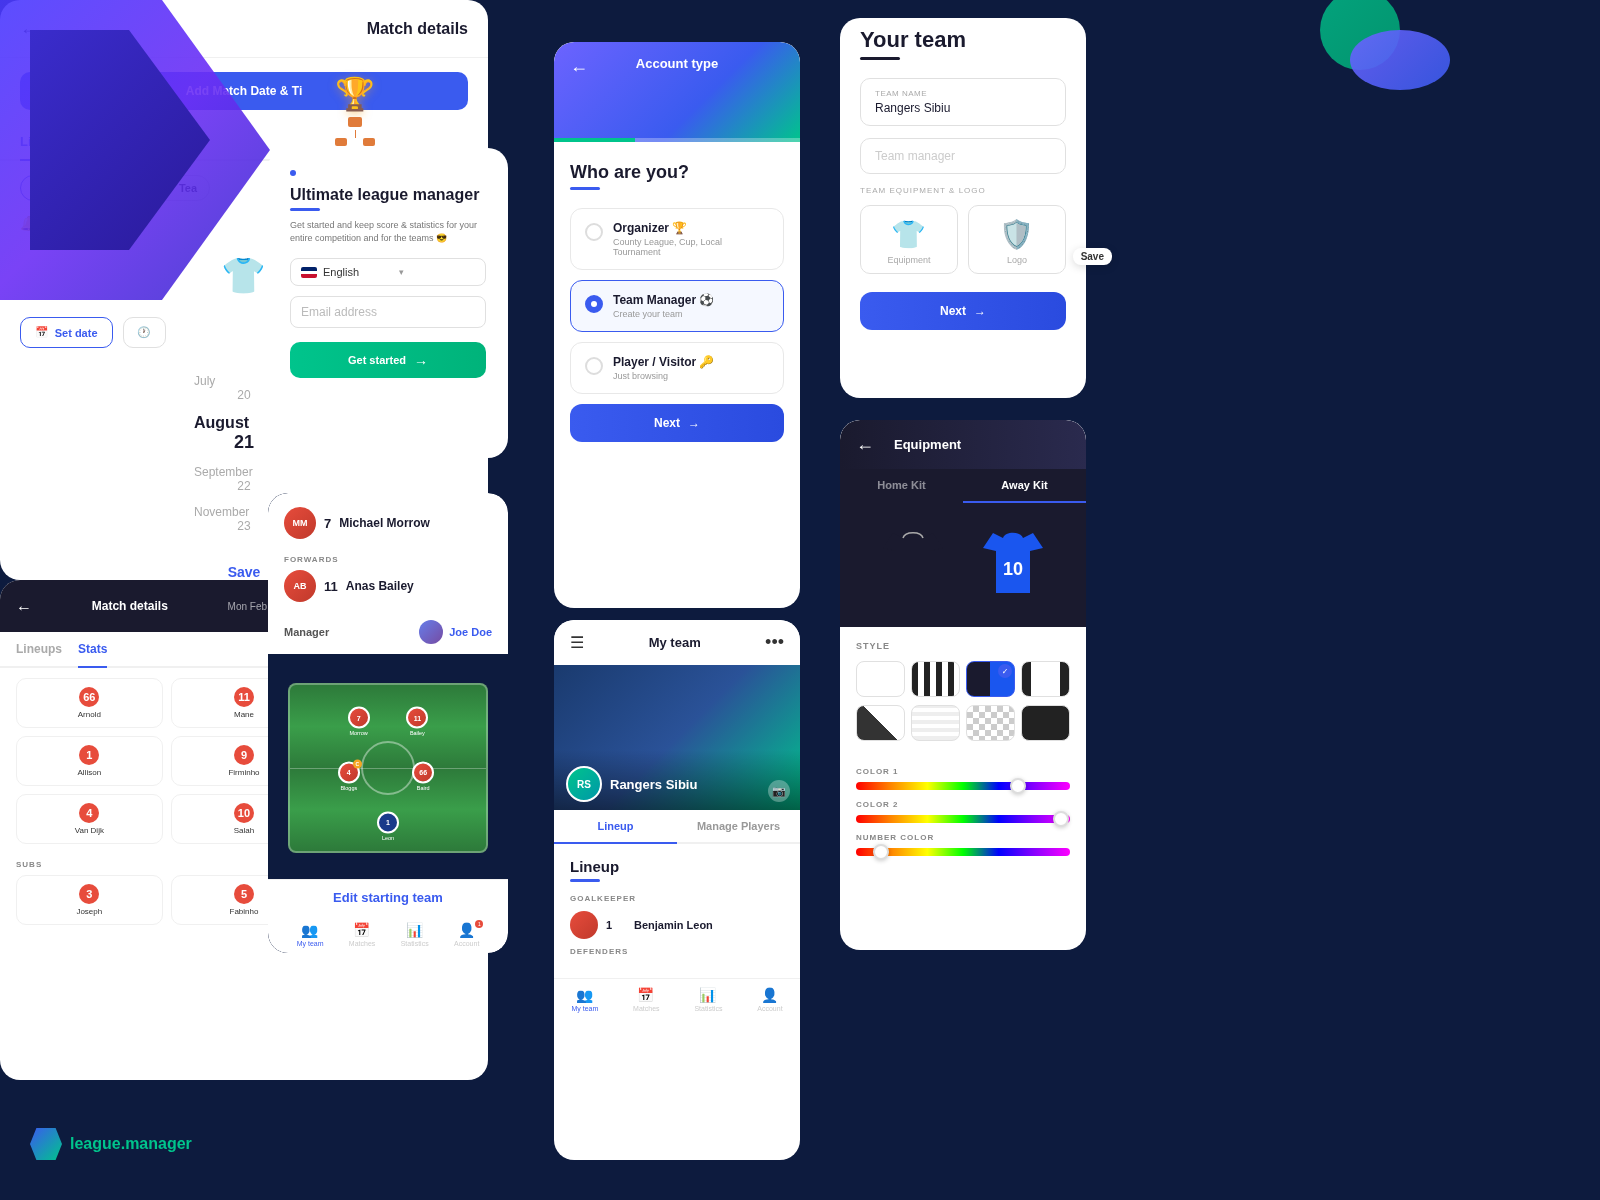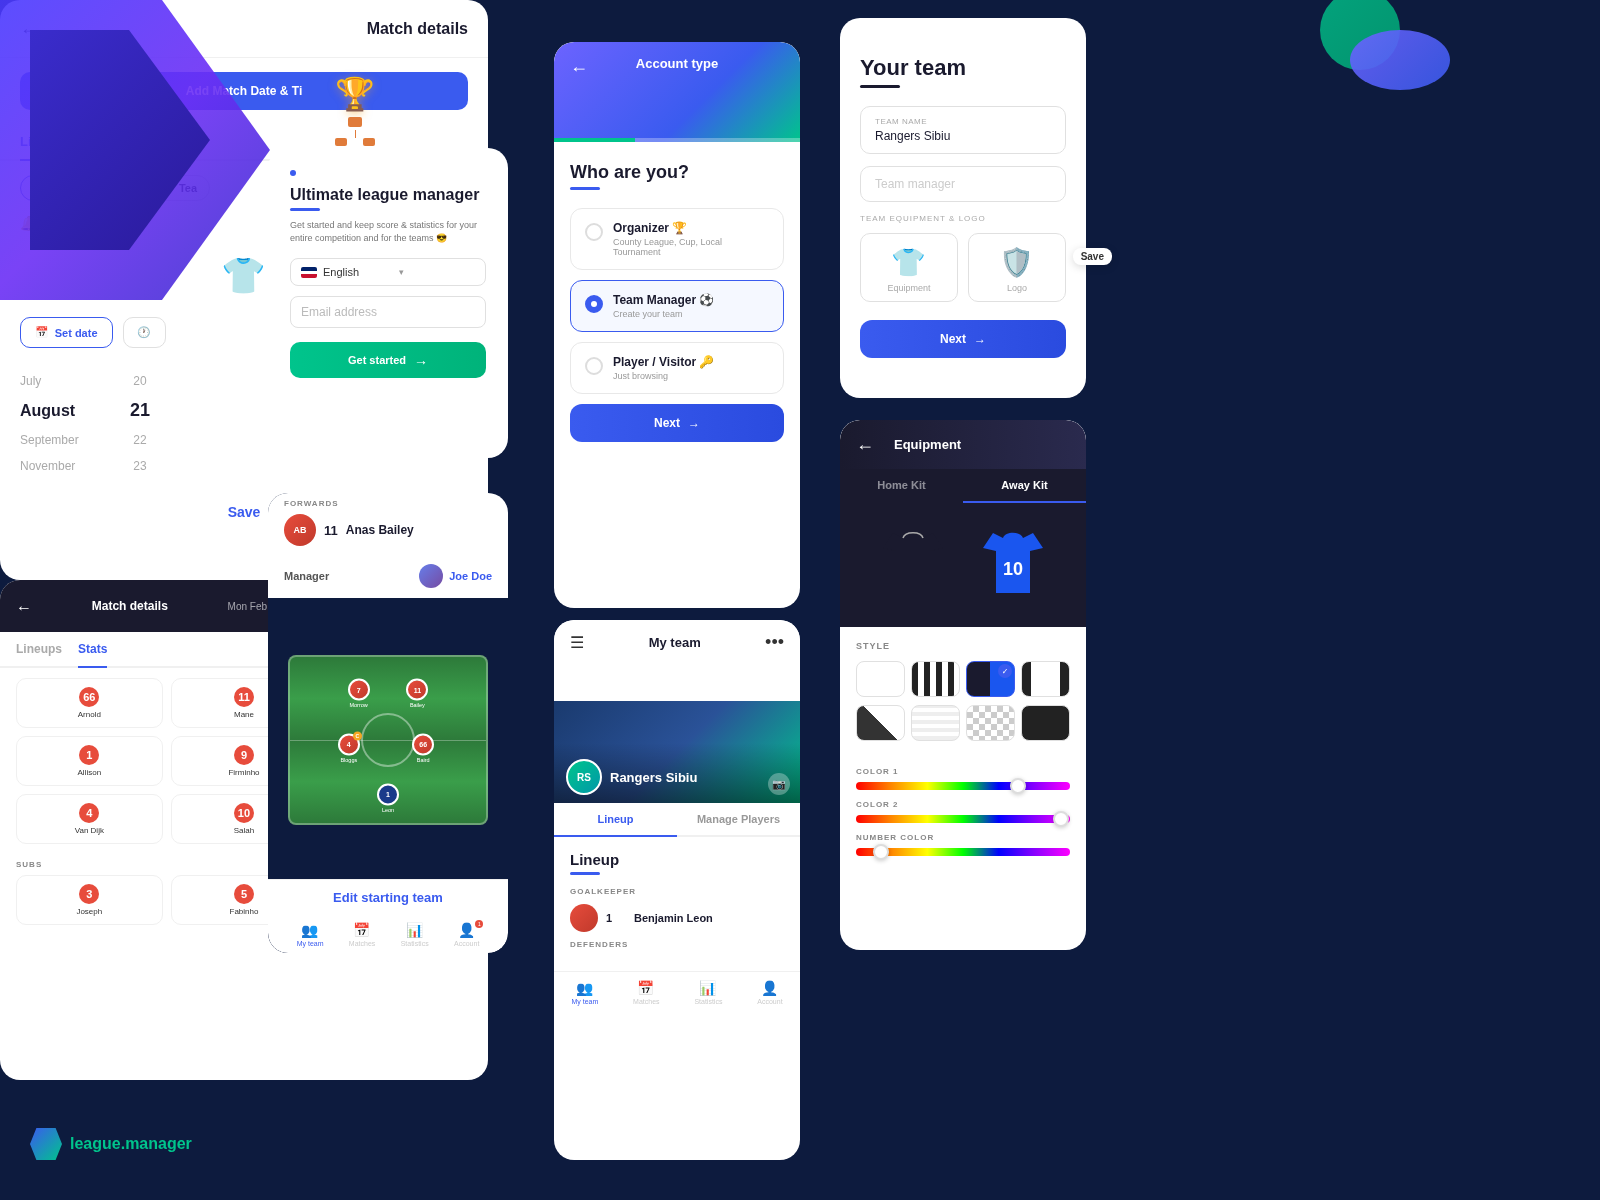--- a/index.html
+++ b/index.html
@@ -430,25 +430,24 @@
       align-items: center;
       justify-content: space-between;
       border-radius: 20px 20px 0 0;
     }
     .menu-icon { font-size: 16px; color: #333; cursor: pointer; }
     .myteam-title { font-size: 13px; font-weight: 600; color: #1a1a2e; }
     .dots-icon { font-size: 18px; color: #333; cursor: pointer; }
 
     .team-banner {
       width: 100%;
-      height: 102px;
+      height: 145px;
       background: linear-gradient(135deg, #1a3a6e 0%, #2a5298 50%, #00c48c 100%);
       position: relative;
       overflow: hidden;
-      margin-top: 36px;
     }
     .team-banner-overlay {
       position: absolute;
       bottom: 0; left: 0; right: 0;
       background: linear-gradient(transparent, rgba(0,0,0,0.5));
       height: 60px;
     }
     .team-banner-info {
       position: absolute;
       bottom: 8px; left: 12px;
@@ -551,21 +550,21 @@
       display: flex;
       justify-content: space-around;
       border-top: 1px solid #f0f0f0;
       border-radius: 0 0 20px 20px;
     }
 
     
     .panel-yourteam {
       left: 840px; top: 18px;
       width: 246px; height: 380px;
-      padding: 37px 20px;
+      padding: 9px 20px;
     }
     .yourteam-title {
       font-size: 22px;
       font-weight: 700;
       color: #1a1a2e;
       margin-bottom: 4px;
     }
     .yourteam-underline {
       width: 40px; height: 3px;
       background: #1a1a2e;
@@ -838,20 +837,21 @@
     }
     .set-date-btn.active { border-color: #3a5bef; color: #3a5bef; }
 
     .date-picker {
       padding: 10px 20px;
     }
     .date-row {
       display: flex;
       align-items: center;
       padding: 6px 0;
+      flex-direction: column;
     }
     .date-month {
       width: 100px;
       font-size: 12px;
       color: #aaa;
     }
     .date-day {
       width: 40px;
       text-align: center;
       font-size: 12px;
@@ -1051,20 +1051,27 @@
   <div class="email-input">
     <span>Email address</span>
   </div>
   <button class="btn-get-started">
     <span>Get started</span>
     <span class="arrow">→</span>
   </button>
 </div>
 
 <div class="panel panel-lineup">
+  <div class="lineup-header">
+    <div class="player-row">
+      <div class="player-avatar">MM</div>
+      <span class="player-number">7</span>
+      <span class="player-name">Michael Morrow</span>
+    </div>
+  </div>
   <div class="forwards-section">
     <div class="section-label">FORWARDS</div>
     <div class="player-row">
       <div class="player-avatar">AB</div>
       <span class="player-number">11</span>
       <span class="player-name">Anas Bailey</span>
     </div>
   </div>
   <div class="manager-section">
     <span class="manager-label">Manager</span>

